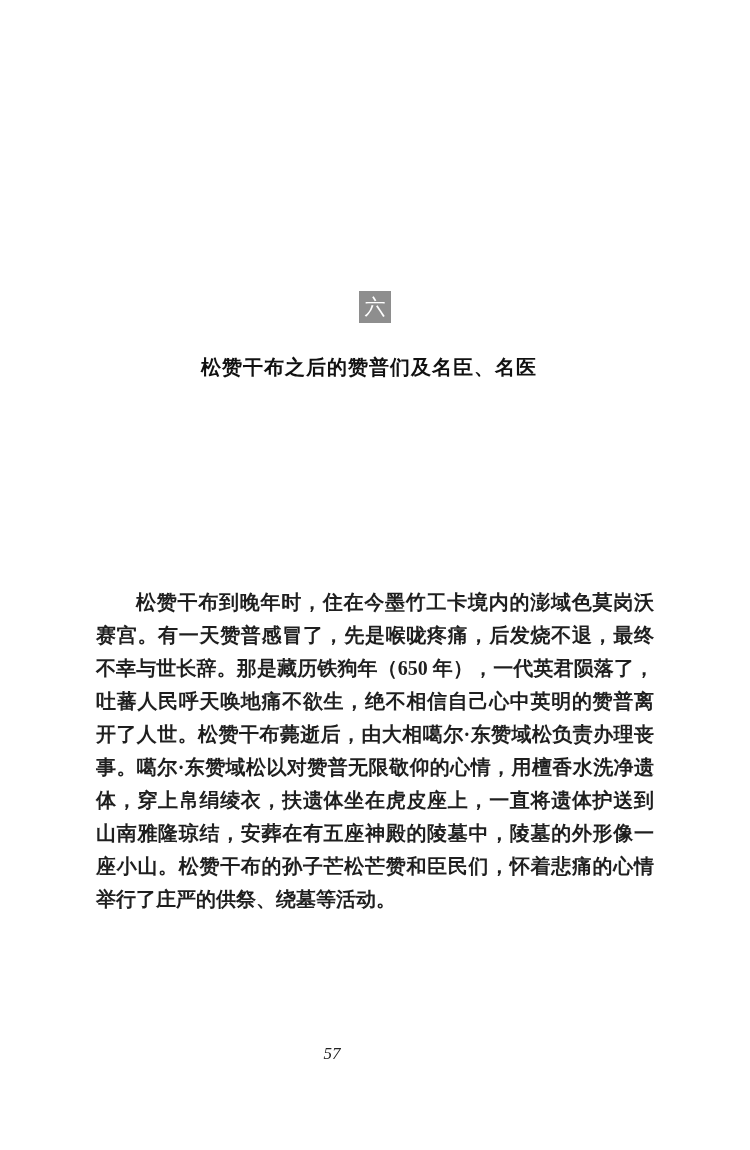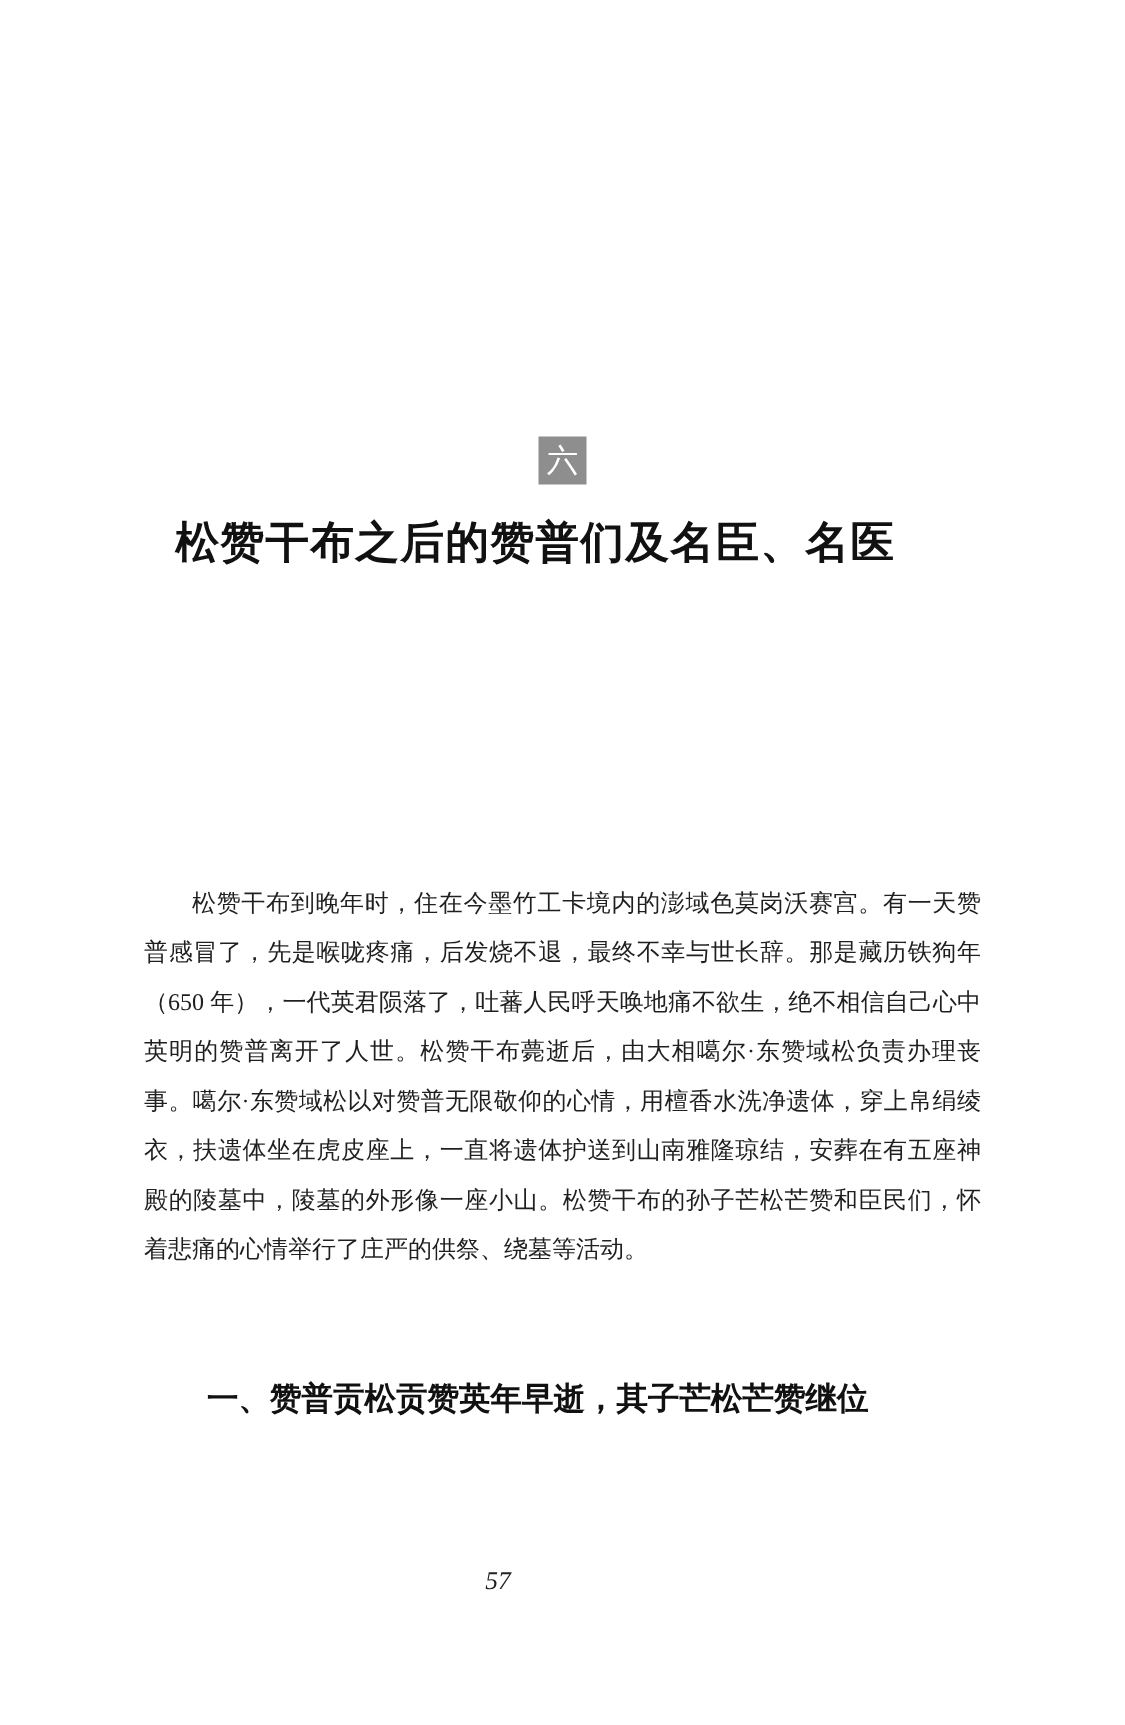--- a/index.html
+++ b/index.html
@@ -32,38 +32,39 @@
     color: #ffffff;
     font-size: 21px;
     line-height: 1;
     font-family: "Liberation Serif", "DejaVu Serif", serif;
   }
   .chapter-title {
     position: absolute;
     top: 338px;
     left: 0;
     width: 706px;
-    margin: 4px;
+    margin: 16px;
     text-align: center;
-    font-size: 29px;
+    font-size: 20px;
     font-weight: bold;
     letter-spacing: 1px;
     color: #111111;
     font-family: "Liberation Serif", "DejaVu Serif", serif;
   }
   .body-para {
     position: absolute;
     left: 96px;
     width: 558px;
     margin: 0;
-    font-size: 16px;
+    font-size: 20px;
     line-height: 33px;
     text-align: justify;
     text-indent: 2em;
     color: #1f1f1f;
+    font-weight: bold;
   }
   .para-1 { top: 586px; }
   .section-heading {
     position: absolute;
     top: 918px;
     left: 96px;
     width: 558px;
     margin: 0;
     font-size: 21px;
     font-weight: bold;
@@ -90,18 +91,17 @@
 <div class="page">
 
   <div class="chapter-box">
     <span>六</span>
   </div>
 
   <h1 class="chapter-title">松赞干布之后的赞普们及名臣、名医</h1>
 
   <p class="body-para para-1">松赞干布到晚年时，住在今墨竹工卡境内的澎域色莫岗沃赛宫。有一天赞普感冒了，先是喉咙疼痛，后发烧不退，最终不幸与世长辞。那是藏历铁狗年（650 年），一代英君陨落了，吐蕃人民呼天唤地痛不欲生，绝不相信自己心中英明的赞普离开了人世。松赞干布薨逝后，由大相噶尔·东赞域松负责办理丧事。噶尔·东赞域松以对赞普无限敬仰的心情，用檀香水洗净遗体，穿上帛绢绫衣，扶遗体坐在虎皮座上，一直将遗体护送到山南雅隆琼结，安葬在有五座神殿的陵墓中，陵墓的外形像一座小山。松赞干布的孙子芒松芒赞和臣民们，怀着悲痛的心情举行了庄严的供祭、绕墓等活动。</p>
 
-  <h2 class="section-heading">一、赞普贡松贡赞英年早逝，其子芒松芒赞继位</h2>
 
 
   <div class="page-number">57</div>
 
 </div>
 
 </body></html>

